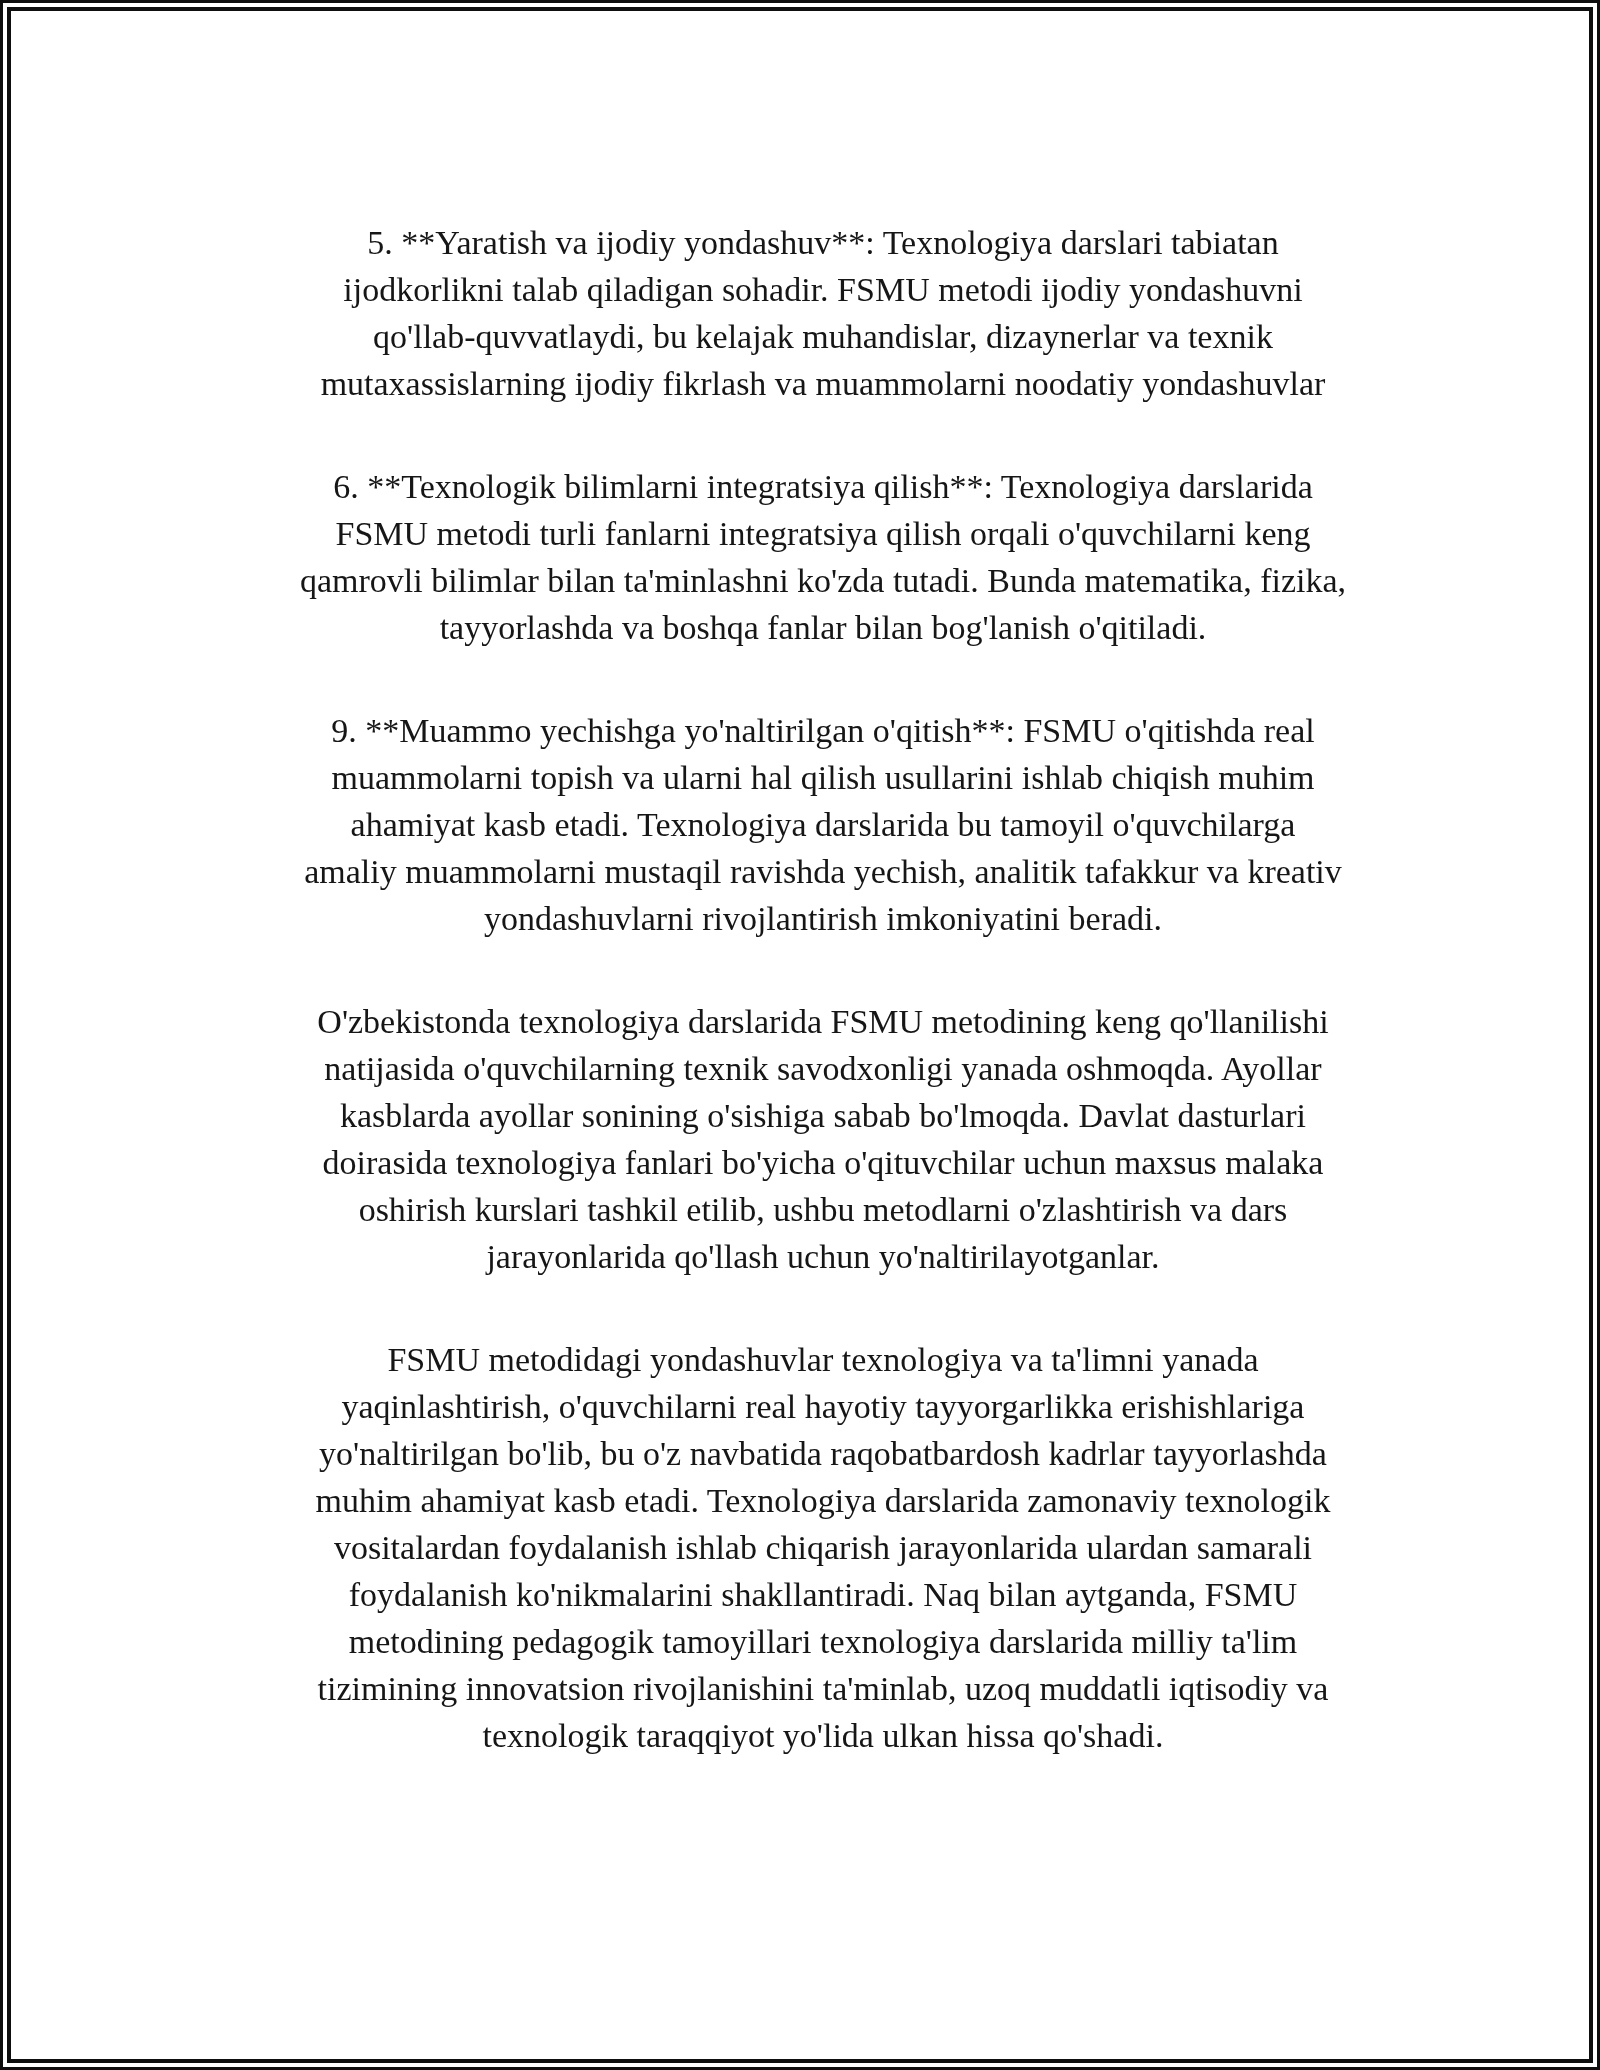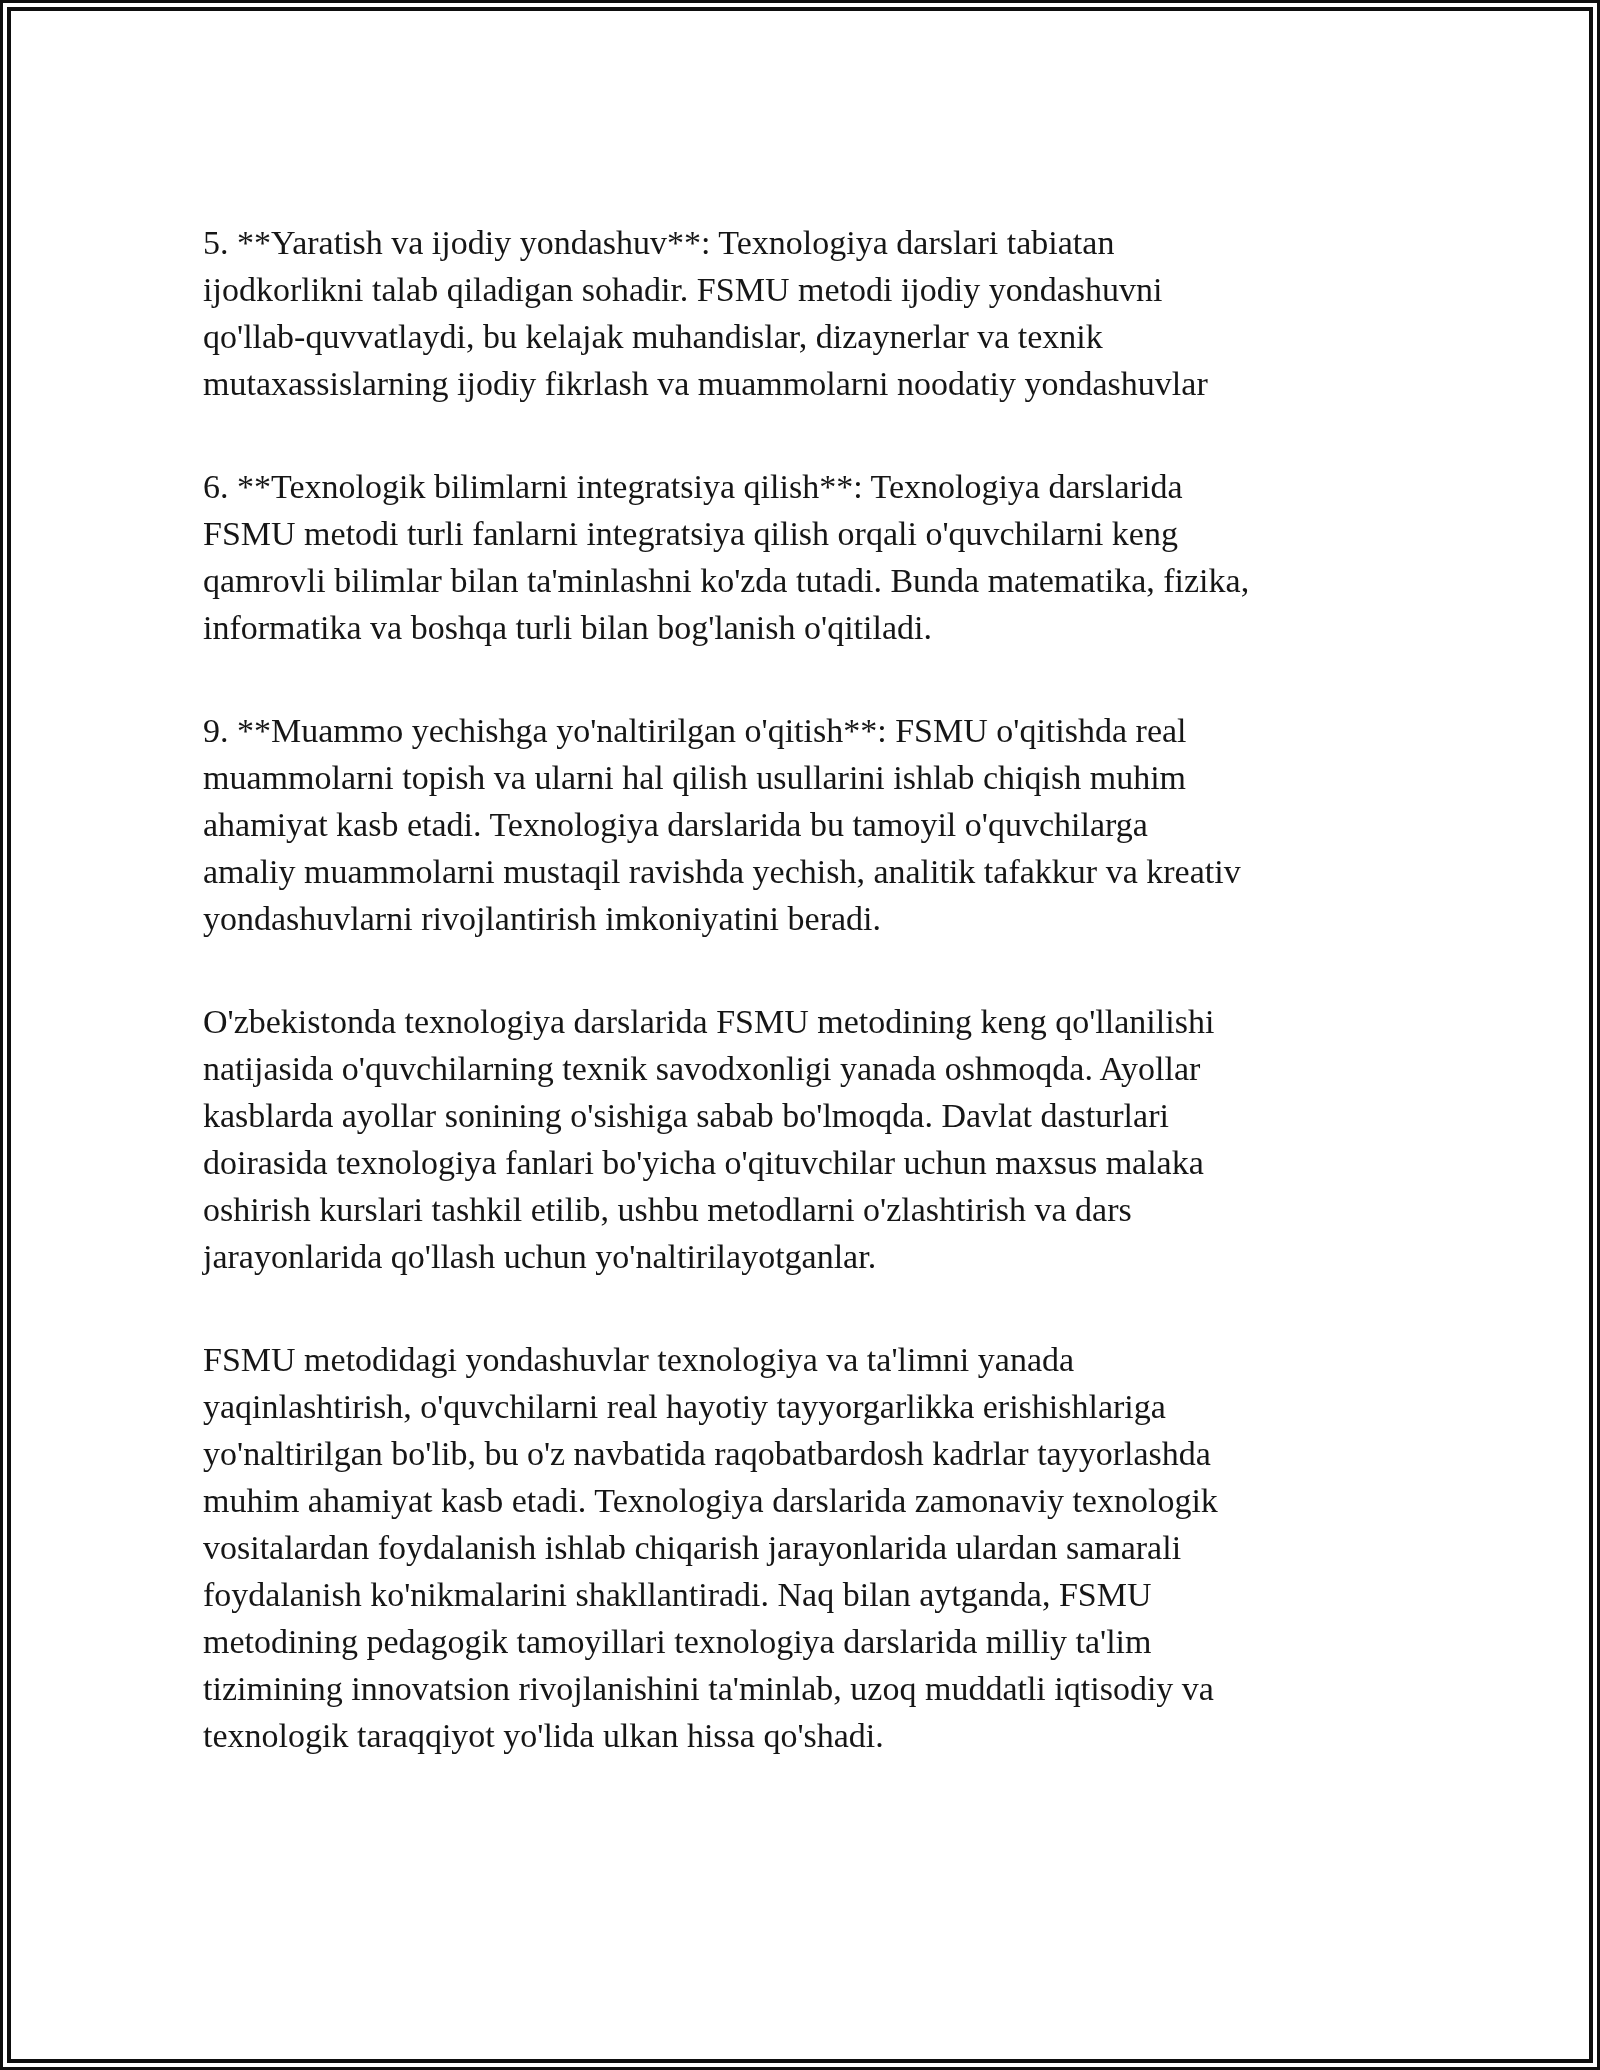--- a/index.html
+++ b/index.html
@@ -29,21 +29,21 @@
   }
   .doc-content {
     position: absolute;
     left: 203px;
     top: 219px;
     width: 1240px;
     color: #161616;
     font-family: "Liberation Serif", "DejaVu Serif", serif;
     font-size: 34px;
     line-height: 47px;
-    text-align: left;
+    text-align: center;
   }
   .para {
     margin: 0 0 56px 0;
   }
   .para:last-child {
     margin-bottom: 0;
   }
   .line {
     display: block;
     white-space: nowrap;
@@ -62,21 +62,21 @@
     <span class="line">5. **Yaratish va ijodiy yondashuv**: Texnologiya darslari tabiatan</span>
     <span class="line">ijodkorlikni talab qiladigan sohadir. FSMU metodi ijodiy yondashuvni</span>
     <span class="line">qo'llab-quvvatlaydi, bu kelajak muhandislar, dizaynerlar va texnik</span>
     <span class="line">mutaxassislarning ijodiy fikrlash va muammolarni noodatiy yondashuvlar</span>
   </div>
 
   <div class="para">
     <span class="line">6. **Texnologik bilimlarni integratsiya qilish**: Texnologiya darslarida</span>
     <span class="line">FSMU metodi turli fanlarni integratsiya qilish orqali o'quvchilarni keng</span>
     <span class="line">qamrovli bilimlar bilan ta'minlashni ko'zda tutadi. Bunda matematika, fizika,</span>
-    <span class="line">informatika va boshqa turli bilan bog'lanish o'qitiladi.</span>
+    <span class="line">tayyorlashda va boshqa fanlar bilan bog'lanish o'qitiladi.</span>
   </div>
 
   <div class="para">
     <span class="line">9. **Muammo yechishga yo'naltirilgan o'qitish**: FSMU o'qitishda real</span>
     <span class="line">muammolarni topish va ularni hal qilish usullarini ishlab chiqish muhim</span>
     <span class="line">ahamiyat kasb etadi. Texnologiya darslarida bu tamoyil o'quvchilarga</span>
     <span class="line">amaliy muammolarni mustaqil ravishda yechish, analitik tafakkur va kreativ</span>
     <span class="line">yondashuvlarni rivojlantirish imkoniyatini beradi.</span>
   </div>
 

